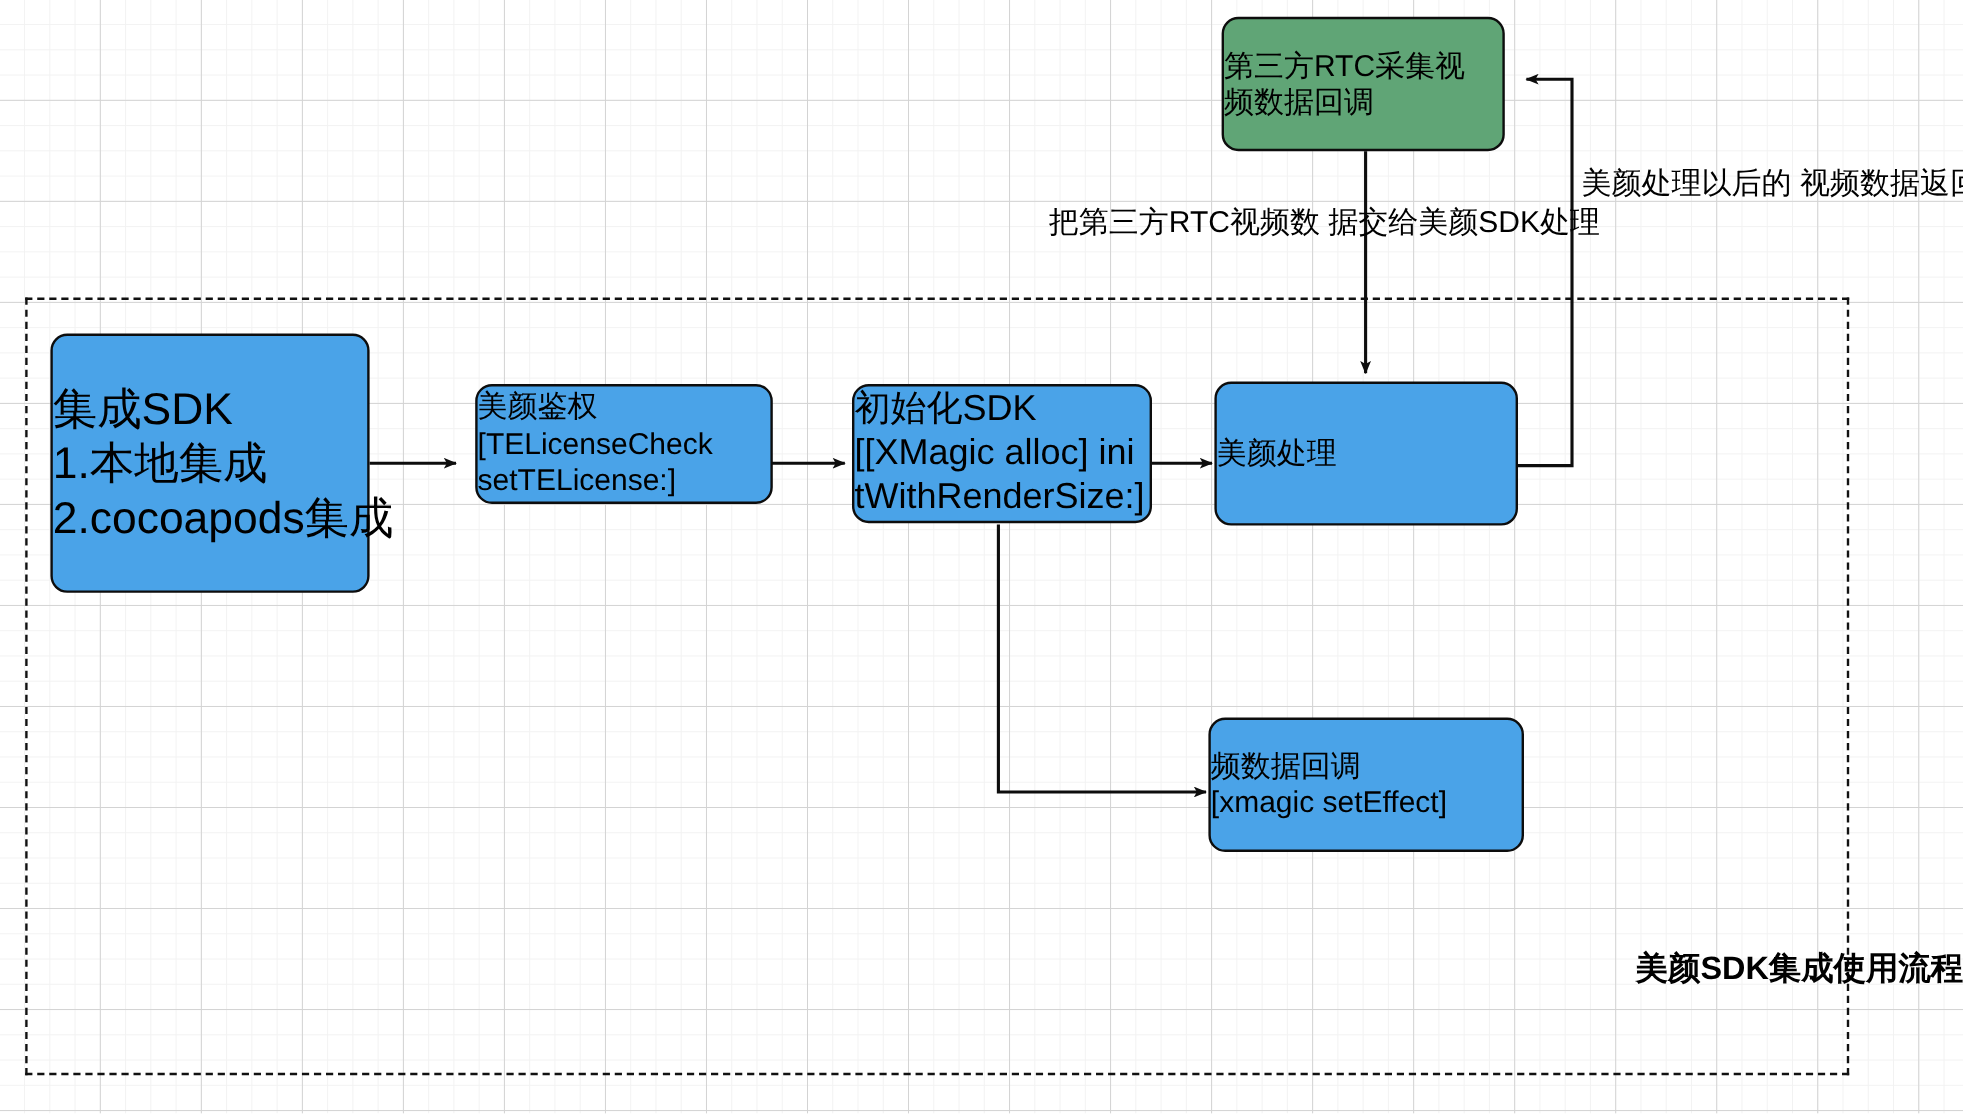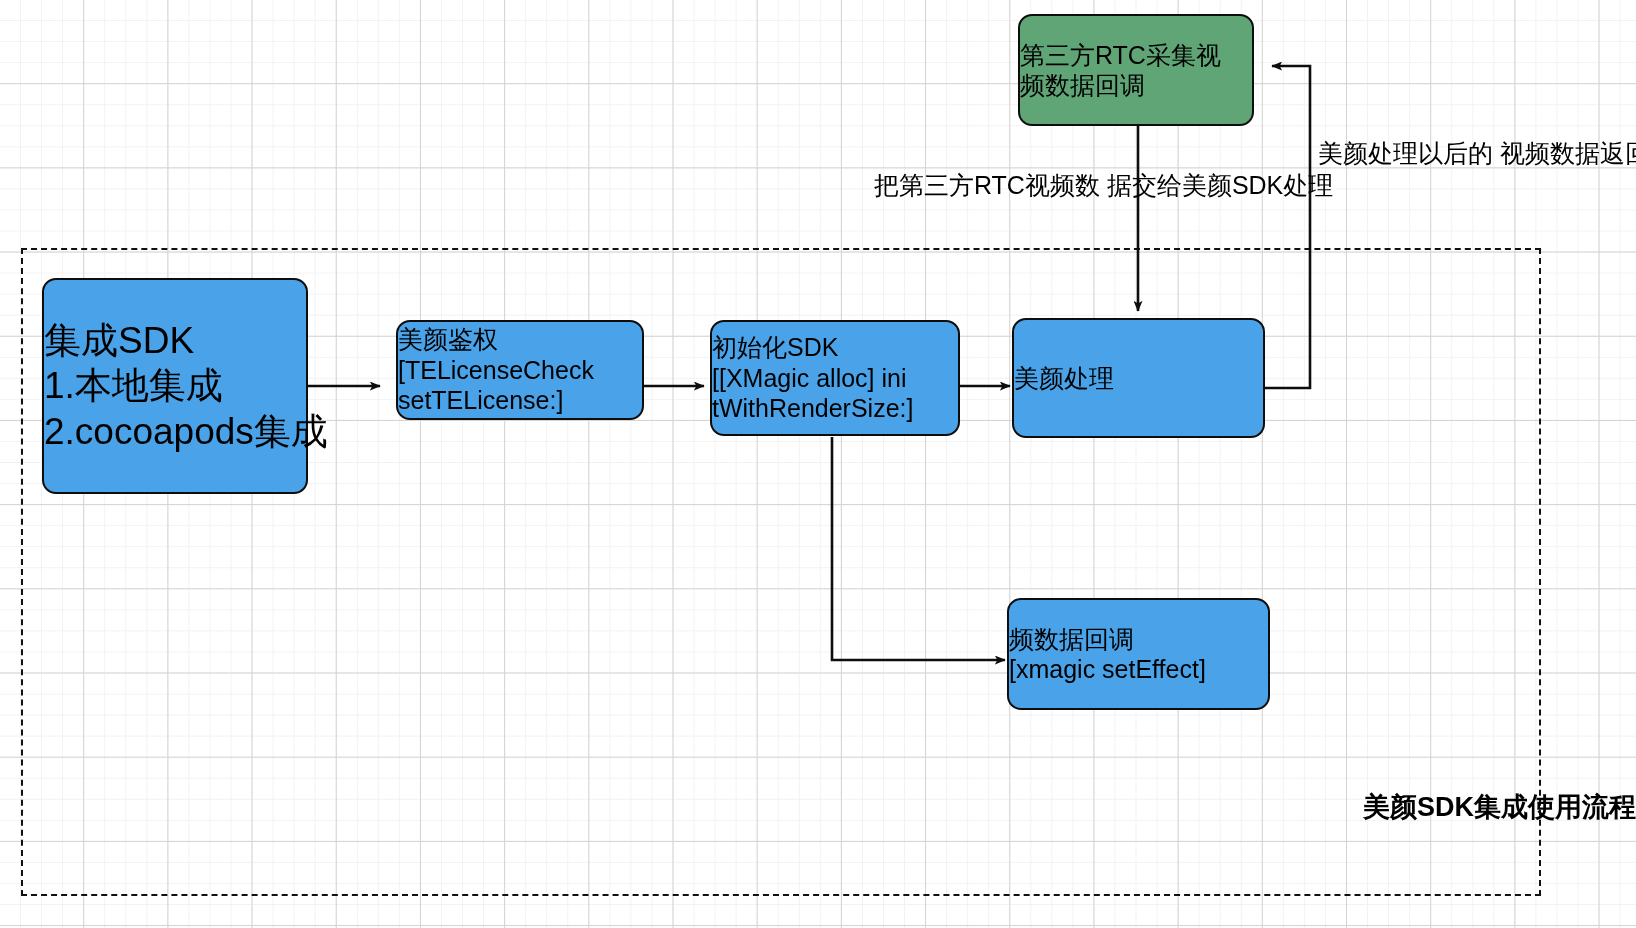--- a/index.html
+++ b/index.html
@@ -135,21 +135,21 @@
   <div class="node" style="left:386px; top:320px; width:248px; height:100px;
               background:#4aa3e8; font-size:25px;margin-left:10px;">
     <span class="txt">
       <span class="line">美颜鉴权</span>
       <span class="line">[TELicenseCheck</span>
       <span class="line">setTELicense:]</span>
     </span>
   </div>
 
   <div class="node" style="left:710px; top:320px; width:250px; height:116px;
-              background:#4aa3e8; font-size:25px;">
+              background:#4aa3e8; font-size:30px;">
     <span class="txt">
       <span class="line">初始化SDK</span>
       <span class="line">[[XMagic alloc] ini</span>
       <span class="line">tWithRenderSize:]</span>
     </span>
   </div>
 
   <div class="node" style="left:1012px; top:318px; width:253px; height:120px;
               background:#4aa3e8; font-size:25px;">
     <span class="txt">

